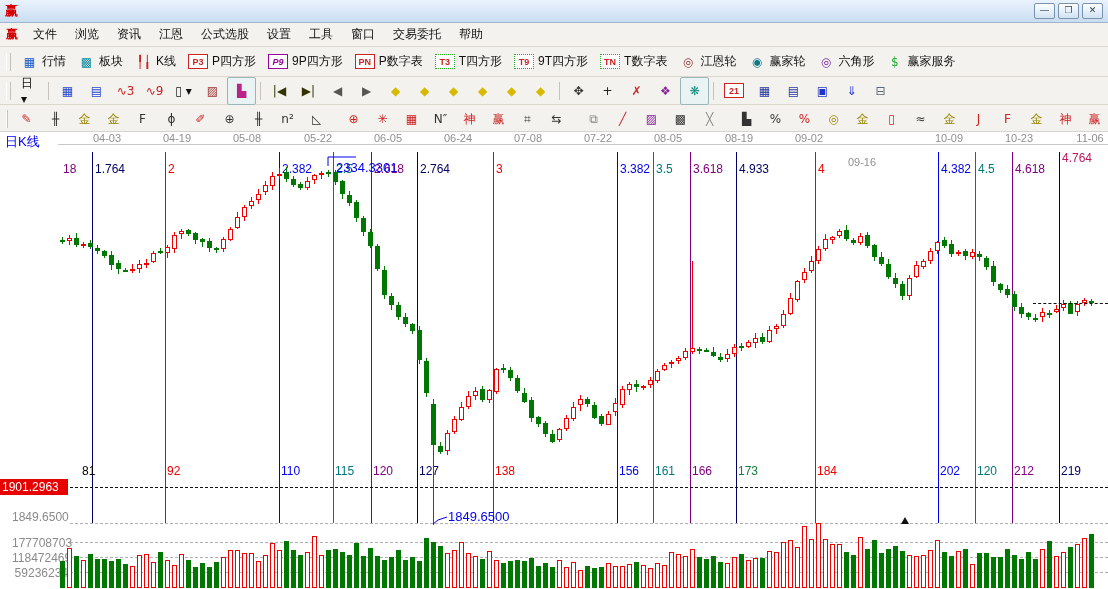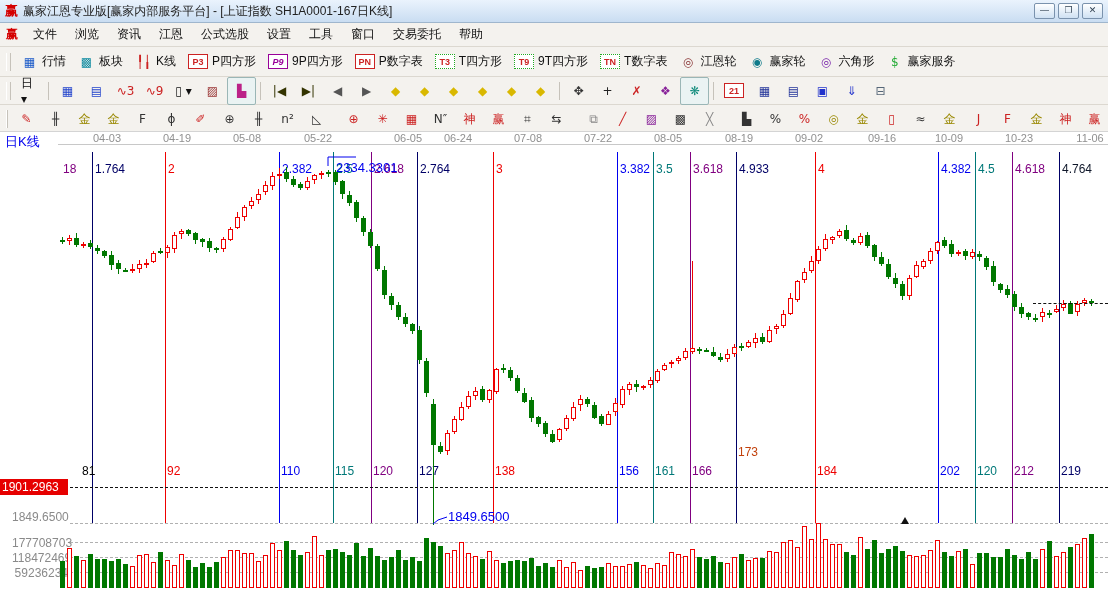--- a/index.html
+++ b/index.html
@@ -43,21 +43,20 @@
   .callout{position:absolute;color:#0000ee;font-size:13px;white-space:nowrap;}
   .candle-body,.candle-wick,.vol-bar{position:absolute;box-sizing:border-box;}
   .pane-label{position:absolute;left:5px;top:2px;color:#0000ee;font-size:13px;}
   .tri-marker{position:absolute;width:0;height:0;border-left:4px solid transparent;border-right:4px solid transparent;border-bottom:7px solid #111;}
 </style>
 </head>
 <body>
 
 <div class="titlebar">
   <span class="app-logo">赢</span>
-  <span class="title-text">赢家江恩专业版[赢家内部服务平台] - [上证指数  SH1A0001-167日K线]</span>
   <span class="win-controls" id="win-controls">
       <div class="winbtn">—</div>
       <div class="winbtn">❐</div>
       <div class="winbtn">✕</div>
     </span>
 </div>
 
 <div class="menubar" id="menubar">
   <span class="menu-logo">赢</span>
 <div class="menu-item">文件</div>
@@ -339,28 +338,28 @@
     </div>
   </div>
 
 <div id="chart">
   <span class="pane-label">日K线</span>
 <div class="abs" style="left: 0px; top: 0px; width: 1108px; height: 1px; background: rgb(212, 212, 212);"></div>
     <div class="date-label" style="left: 107px;">04-03</div>
     <div class="date-label" style="left: 177px;">04-19</div>
     <div class="date-label" style="left: 247px;">05-08</div>
     <div class="date-label" style="left: 318px;">05-22</div>
-    <div class="date-label" style="left: 388px; margin-left: 20px;">06-05</div>
+    <div class="date-label" style="left: 388px;">06-05</div>
     <div class="date-label" style="left: 458px;">06-24</div>
     <div class="date-label" style="left: 528px;">07-08</div>
     <div class="date-label" style="left: 598px;">07-22</div>
     <div class="date-label" style="left: 668px;">08-05</div>
     <div class="date-label" style="left: 739px;">08-19</div>
     <div class="date-label" style="left: 809px;">09-02</div>
-    <div class="date-label" style="left: 882px;">09-16</div>
+    <div class="date-label" style="left: 862px; margin-top: 24px;">09-16</div>
     <div class="date-label" style="left: 949px;">10-09</div>
     <div class="date-label" style="left: 1019px;">10-23</div>
     <div class="date-label" style="left: 1090px;">11-06</div>
     <div class="abs" style="left: 58px; top: 13px; width: 1050px; height: 1px; background: rgb(200, 200, 200);"></div>
     <div class="lvl-label" style="left: 63px; top: 31px; color: rgb(128, 0, 128);">18</div>
     <div class="vline" style="left: 92px; top: 21px; height: 371px; background: rgb(0, 0, 102);"></div>
     <div class="lvl-label" style="left: 95px; top: 31px; color: rgb(0, 0, 102);">1.764</div>
     <div class="cnt-label" style="left: 82px; top: 333px; color: #000000;">81</div>
     <div class="vline" style="left: 165px; top: 21px; height: 371px; background: rgb(238, 0, 0);"></div>
     <div class="lvl-label" style="left: 168px; top: 31px; color: rgb(238, 0, 0);">2</div>
@@ -384,35 +383,35 @@
     <div class="lvl-label" style="left: 620px; top: 31px; color: rgb(0, 0, 238);">3.382</div>
     <div class="cnt-label" style="left: 619px; top: 333px; color: rgb(0, 0, 238);">156</div>
     <div class="vline" style="left: 653px; top: 21px; height: 371px; background: rgb(0, 120, 120);"></div>
     <div class="lvl-label" style="left: 656px; top: 31px; color: rgb(0, 120, 120);">3.5</div>
     <div class="cnt-label" style="left: 655px; top: 333px; color: rgb(0, 120, 120);">161</div>
     <div class="vline" style="left: 690px; top: 21px; height: 371px; background: rgb(128, 0, 128);"></div>
     <div class="lvl-label" style="left: 693px; top: 31px; color: rgb(128, 0, 128);">3.618</div>
     <div class="cnt-label" style="left: 692px; top: 333px; color: rgb(128, 0, 128);">166</div>
     <div class="vline" style="left: 736px; top: 21px; height: 371px; background: rgb(0, 0, 102);"></div>
     <div class="lvl-label" style="left: 739px; top: 31px; color: rgb(0, 0, 102);">4.933</div>
-    <div class="cnt-label" style="left: 738px; top: 314px; color: #c2410c;">173</div>
+    <div class="cnt-label" style="left: 738px; top: 333px; color: #15803d;">173</div>
     <div class="vline" style="left: 815px; top: 21px; height: 371px; background: rgb(238, 0, 0);"></div>
     <div class="lvl-label" style="left: 818px; top: 31px; color: rgb(238, 0, 0);">4</div>
     <div class="cnt-label" style="left: 817px; top: 333px; color: rgb(238, 0, 0);">184</div>
     <div class="vline" style="left: 938px; top: 21px; height: 371px; background: rgb(0, 0, 238);"></div>
     <div class="lvl-label" style="left: 941px; top: 31px; color: rgb(0, 0, 238);">4.382</div>
     <div class="cnt-label" style="left: 940px; top: 333px; color: rgb(0, 0, 238);">202</div>
     <div class="vline" style="left: 975px; top: 21px; height: 371px; background: rgb(0, 120, 120);"></div>
     <div class="lvl-label" style="left: 978px; top: 31px; color: rgb(0, 120, 120);">4.5</div>
     <div class="cnt-label" style="left: 977px; top: 333px; color: rgb(0, 120, 120);">120</div>
     <div class="vline" style="left: 1012px; top: 21px; height: 371px; background: rgb(128, 0, 128);"></div>
     <div class="lvl-label" style="left: 1015px; top: 31px; color: rgb(128, 0, 128);">4.618</div>
     <div class="cnt-label" style="left: 1014px; top: 333px; color: rgb(128, 0, 128);">212</div>
     <div class="vline" style="left: 1059px; top: 21px; height: 371px; background: rgb(0, 0, 102);"></div>
-    <div class="lvl-label" style="left: 1062px; top: 31px; color: #0f172a;">4.764</div>
+    <div class="lvl-label" style="left: 1062px; top: 20px; color: #be185d;">4.764</div>
     <div class="cnt-label" style="left: 1061px; top: 333px; color: rgb(0, 0, 102);">219</div>
     <div class="dashed-black" style="left: 70px; top: 356px; width: 1038px;"></div>
     <div class="dashed-gray" style="left: 70px; top: 392px; width: 1038px;"></div>
     <div class="dashed-gray" style="left: 70px; top: 411px; width: 1038px;"></div>
     <div class="dashed-gray" style="left: 70px; top: 426px; width: 1038px;"></div>
     <div class="dashed-gray" style="left: 70px; top: 441px; width: 1038px;"></div>
     <div class="price-box" style="top: 348px;">1901.2963</div>
     <div class="axis-gray" style="left: 12px; top: 379px;">1849.6500</div>
     <div class="axis-gray" style="left: 12px; top: 405px;">177708703</div>
     <div class="axis-gray" style="left: 12px; top: 420px;">118472469</div>

